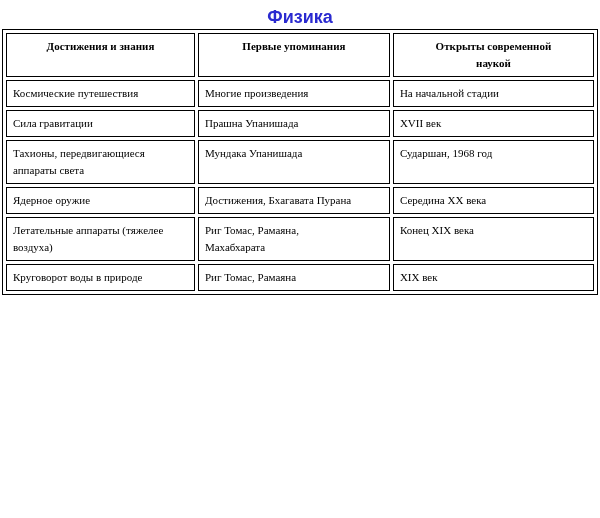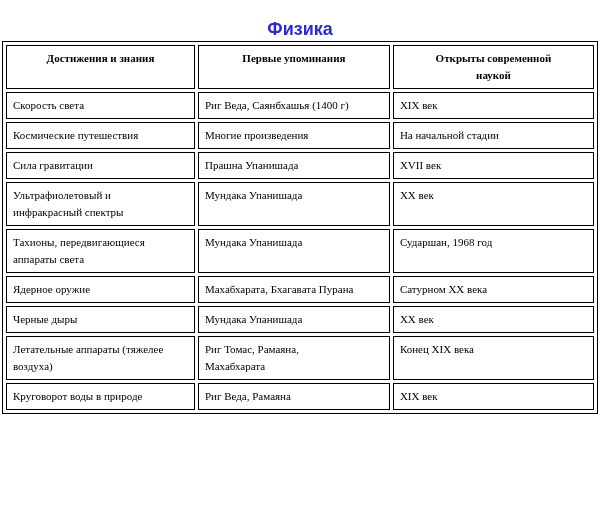--- a/index.html
+++ b/index.html
@@ -14,21 +14,21 @@
     overflow: hidden;
     font-family: "Liberation Serif", serif;
     color: #000000;
   }
   .title {
     text-align: center;
     font-family: "Liberation Sans", sans-serif;
     font-weight: bold;
     font-size: 18px;
     line-height: 22px;
-    padding-top: 18px;
+    padding-top: 6px;
     color: #2a2ad0;
   }
   table.data-table {
     border-collapse: separate;
     border-spacing: 3px;
     border: 1px solid #000000;
     width: 596px;
     margin: 1px auto 0 auto;
     table-layout: fixed;
   }
@@ -67,64 +67,48 @@
     <thead>
       <tr>
         <th>Достижения и знания</th>
         <th>Первые упоминания</th>
         <th>Открыты современной
 наукой</th>
       </tr>
     </thead>
     <tbody>
       <tr>
-        <td>Скорость света</td>
-        <td>Риг Веда, Саянбхашья (1400 г)</td>
-        <td>XIX век</td>
-      </tr>
-      <tr>
         <td>Космические путешествия</td>
         <td>Многие произведения</td>
         <td>На начальной стадии</td>
       </tr>
       <tr>
         <td>Сила гравитации</td>
         <td>Прашна Упанишада</td>
         <td>XVII век</td>
       </tr>
       <tr>
-        <td>Ультрафиолетовый и
-инфракрасный спектры</td>
-        <td>Мундака Упанишада</td>
-        <td>XX век</td>
-      </tr>
-      <tr>
         <td>Тахионы, передвигающиеся
 аппараты света</td>
         <td>Мундака Упанишада</td>
         <td>Сударшан, 1968 год</td>
       </tr>
       <tr>
         <td>Ядерное оружие</td>
-        <td>Махабхарата, Бхагавата Пурана</td>
-        <td>Сатурном XX века</td>
-      </tr>
-      <tr>
-        <td>Черные дыры</td>
-        <td>Мундака Упанишада</td>
-        <td>XX век</td>
+        <td>Достижения, Бхагавата Пурана</td>
+        <td>Середина XX века</td>
       </tr>
       <tr>
         <td>Летательные аппараты (тяжелее
 воздуха)</td>
         <td>Риг Томас, Рамаяна,
 Махабхарата</td>
         <td>Конец XIX века</td>
       </tr>
       <tr>
         <td>Круговорот воды в природе</td>
-        <td>Риг Веда, Рамаяна</td>
+        <td>Риг Томас, Рамаяна</td>
         <td>XIX век</td>
       </tr>
     </tbody>
   </table>
 
 </div>
 
 </body></html>

